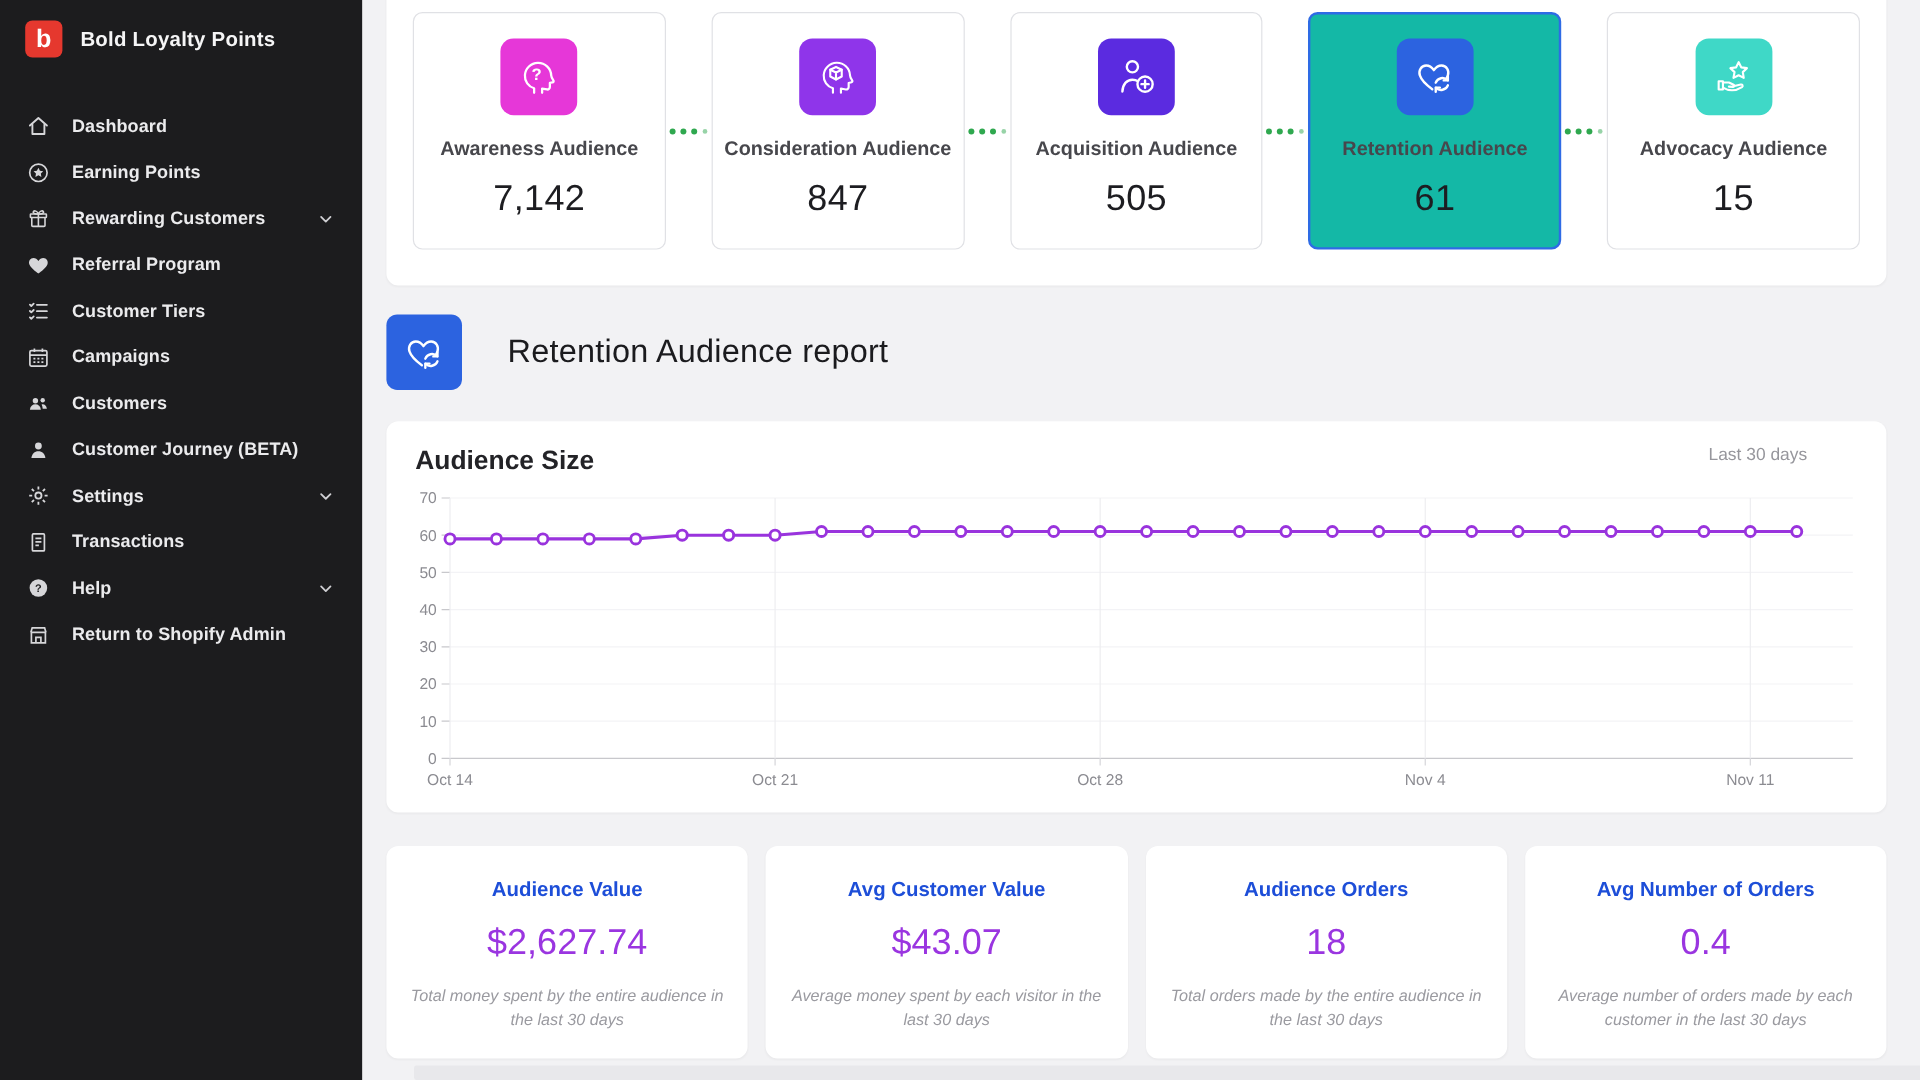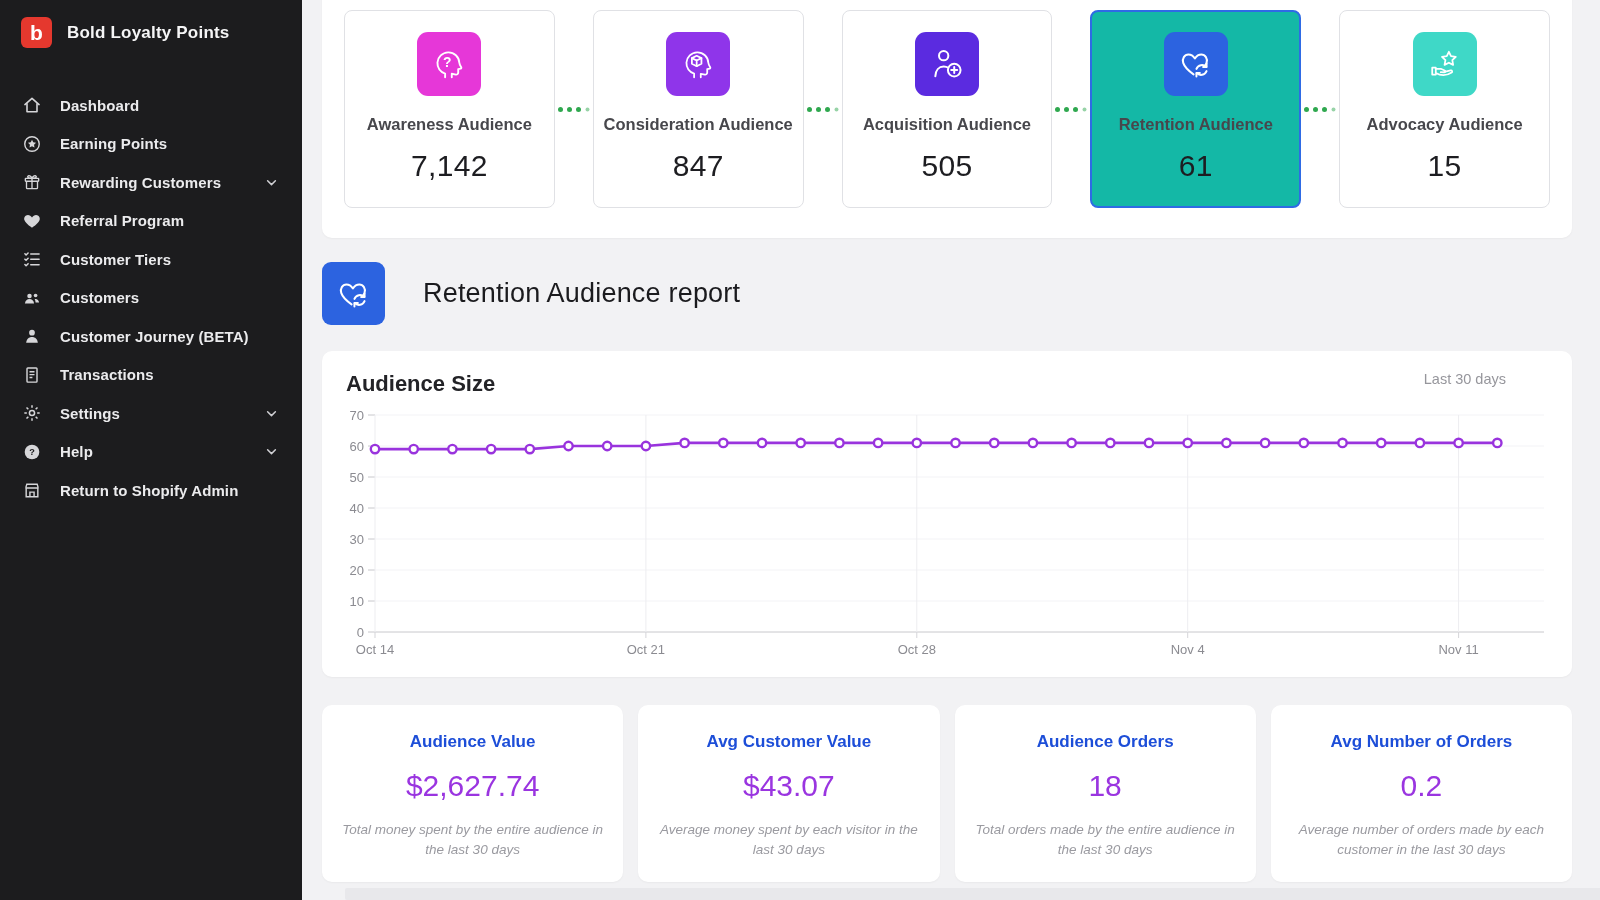--- a/index.html
+++ b/index.html
@@ -125,20 +125,30 @@
             <svg viewBox="0 0 24 24" fill="none" stroke="currentColor" stroke-width="1.8" stroke-linecap="round" stroke-linejoin="round">
               <path d="M3.5 5.8l1.4 1.4 2.4-2.4M3.5 12.2l1.4 1.4 2.4-2.4M3.5 18.6l1.4 1.4 2.4-2.4"></path>
               <path d="M10.5 6h10M10.5 12.4h10M10.5 18.8h10"></path>
             </svg>
           </span>
     <span class="nav-label">Customer Tiers</span>
 
   </div>
         <div class="nav-item">
     <span class="nav-icon">
+            <svg viewBox="0 0 24 24" fill="none" stroke="currentColor" stroke-width="1.7">
+              <rect x="3.5" y="5" width="17" height="15.5" rx="1.5"></rect>
+              <path d="M3.5 9.5h17M8 3v3.5M16 3v3.5M7 13h2M11 13h2M15 13h2M7 16.5h2M11 16.5h2M15 16.5h2"></path>
+            </svg>
+          </span>
+    <span class="nav-label">Campaigns</span>
+
+  </div>
+        <div class="nav-item">
+    <span class="nav-icon">
             <svg viewBox="0 0 24 24" fill="currentColor">
               <circle cx="9" cy="9.5" r="2.7"></circle>
               <circle cx="16.3" cy="9" r="2.2"></circle>
               <path d="M3.5 18.5c.4-3.4 2.6-5.4 5.5-5.4s5.1 2 5.5 5.4z"></path>
               <path d="M15.2 13.3c2.6-.7 4.8 1 5.3 4.2h-4.2c-.2-1.7-.5-3.1-1.1-4.2z"></path>
             </svg>
           </span>
     <span class="nav-label">Customers</span>
 
   </div>
@@ -147,41 +157,41 @@
             <svg viewBox="0 0 24 24" fill="currentColor">
               <circle cx="12" cy="8" r="3.4"></circle>
               <path d="M5 20c.5-4.3 3.2-6.8 7-6.8s6.5 2.5 7 6.8z"></path>
             </svg>
           </span>
     <span class="nav-label">Customer Journey (BETA)</span>
 
   </div>
         <div class="nav-item">
     <span class="nav-icon">
-            <svg viewBox="0 0 24 24" fill="none" stroke="currentColor" stroke-width="1.7">
-              <rect x="6" y="3.5" width="12" height="17" rx="1"></rect>
-              <path d="M9 8h6M9 11.5h6M9 15h3.5"></path>
-            </svg>
-          </span>
-    <span class="nav-label">Transactions</span>
-
-  </div>
-        <div class="nav-item">
-    <span class="nav-icon">
             <svg viewBox="0 0 24 24" fill="none" stroke="currentColor" stroke-width="1.8">
               <circle cx="12" cy="12" r="3.1"></circle>
               <path d="M12 2.8v3M12 18.2v3M2.8 12h3M18.2 12h3M5.4 5.4l2.2 2.2M16.4 16.4l2.2 2.2M18.6 5.4l-2.2 2.2M7.6 16.4l-2.2 2.2"></path>
             </svg>
           </span>
     <span class="nav-label">Settings</span>
     <span class="chevron">
             <svg viewBox="0 0 24 24" fill="none" stroke="currentColor" stroke-width="2.1" stroke-linecap="round" stroke-linejoin="round">
               <path d="M6.5 9.5 12 15l5.5-5.5"></path>
             </svg>
           </span>
+  </div>
+        <div class="nav-item">
+    <span class="nav-icon">
+            <svg viewBox="0 0 24 24" fill="none" stroke="currentColor" stroke-width="1.7">
+              <rect x="6" y="3.5" width="12" height="17" rx="1"></rect>
+              <path d="M9 8h6M9 11.5h6M9 15h3.5"></path>
+            </svg>
+          </span>
+    <span class="nav-label">Transactions</span>
+
   </div>
         <div class="nav-item">
     <span class="nav-icon">
             <svg viewBox="0 0 24 24">
               <circle cx="12" cy="12" r="8.8" fill="currentColor"></circle>
               <text x="12" y="16" text-anchor="middle" font-size="11" font-weight="bold" fill="#1c1c1e">?</text>
             </svg>
           </span>
     <span class="nav-label">Help</span>
     <span class="chevron">
@@ -389,20 +399,20 @@
     <div class="stat-value">$43.07</div>
     <div class="stat-desc">Average money spent by each visitor in the last 30 days</div>
   </div>
         <div class="stat-card">
     <div class="stat-title">Audience Orders</div>
     <div class="stat-value">18</div>
     <div class="stat-desc">Total orders made by the entire audience in the last 30 days</div>
   </div>
         <div class="stat-card">
     <div class="stat-title">Avg Number of Orders</div>
-    <div class="stat-value">0.2</div>
+    <div class="stat-value">0.4</div>
     <div class="stat-desc">Average number of orders made by each customer in the last 30 days</div>
   </div>
       </section>
 
     <div class="below-strip"></div>
   </main>
 </div>
 
 </body></html>

